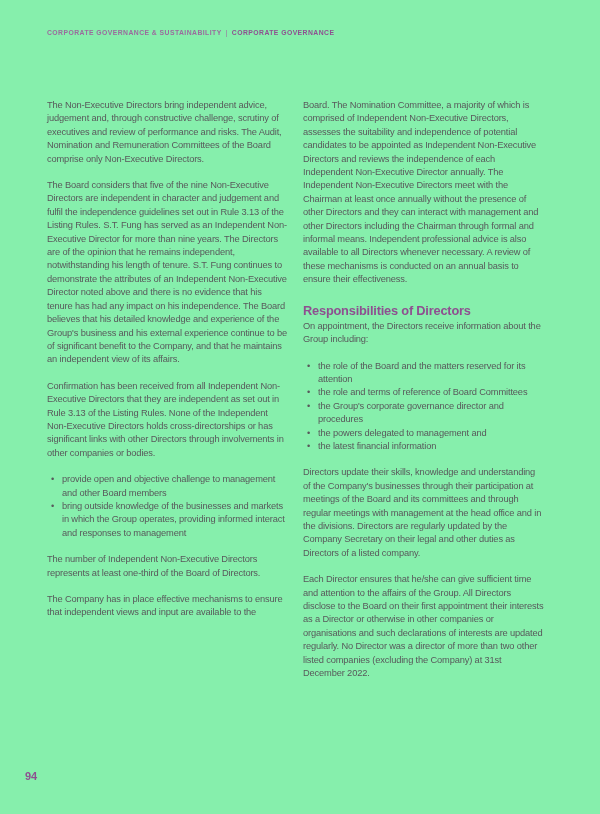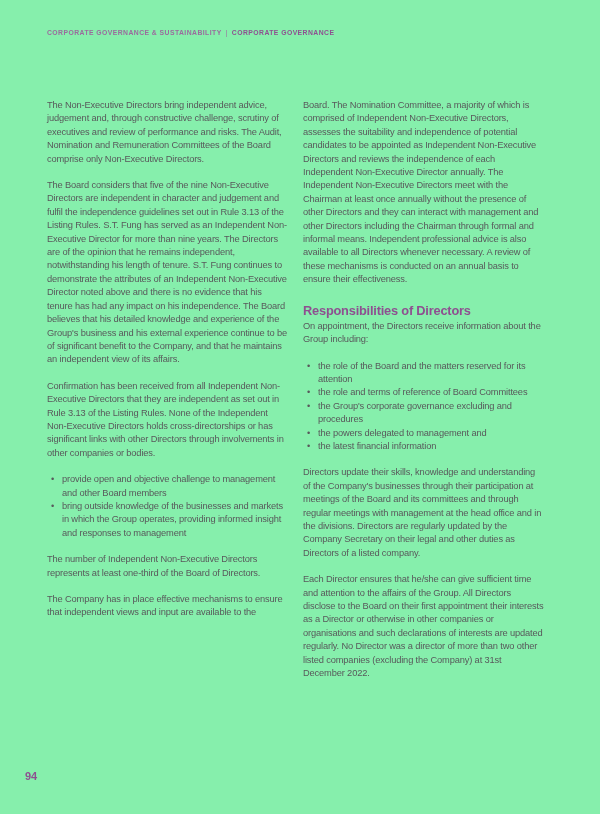--- a/index.html
+++ b/index.html
@@ -98,34 +98,34 @@
   </div>
 
   <div class="columns">
 
     <div class="col">
       <p>The Non-Executive Directors bring independent advice, judgement and, through constructive challenge, scrutiny of executives and review of performance and risks. The Audit, Nomination and Remuneration Committees of the Board comprise only Non-Executive Directors.</p>
       <p>The Board considers that five of the nine Non-Executive Directors are independent in character and judgement and fulfil the independence guidelines set out in Rule 3.13 of the Listing Rules. S.T. Fung has served as an Independent Non-Executive Director for more than nine years. The Directors are of the opinion that he remains independent, notwithstanding his length of tenure. S.T. Fung continues to demonstrate the attributes of an Independent Non-Executive Director noted above and there is no evidence that his tenure has had any impact on his independence. The Board believes that his detailed knowledge and experience of the Group's business and his external experience continue to be of significant benefit to the Company, and that he maintains an independent view of its affairs.</p>
       <p>Confirmation has been received from all Independent Non-Executive Directors that they are independent as set out in Rule 3.13 of the Listing Rules. None of the Independent Non-Executive Directors holds cross-directorships or has significant links with other Directors through involvements in other companies or bodies.</p>
       <ul>
         <li>provide open and objective challenge to management and other Board members</li>
-        <li>bring outside knowledge of the businesses and markets in which the Group operates, providing informed insight and responses to management</li>
+        <li>bring outside knowledge of the businesses and markets in which the Group operates, providing informed interact and responses to management</li>
       </ul>
       <p>The number of Independent Non-Executive Directors represents at least one-third of the Board of Directors.</p>
       <p>The Company has in place effective mechanisms to ensure that independent views and input are available to the</p>
     </div>
 
     <div class="col">
       <p>Board. The Nomination Committee, a majority of which is comprised of Independent Non-Executive Directors, assesses the suitability and independence of potential candidates to be appointed as Independent Non-Executive Directors and reviews the independence of each Independent Non-Executive Director annually. The Independent Non-Executive Directors meet with the Chairman at least once annually without the presence of other Directors and they can interact with management and other Directors including the Chairman through formal and informal means. Independent professional advice is also available to all Directors whenever necessary. A review of these mechanisms is conducted on an annual basis to ensure their effectiveness.</p>
       <h3 class="section-heading">Responsibilities of Directors</h3>
       <p>On appointment, the Directors receive information about the Group including:</p>
       <ul>
         <li>the role of the Board and the matters reserved for its attention</li>
         <li>the role and terms of reference of Board Committees</li>
-        <li>the Group's corporate governance excluding and procedures</li>
+        <li>the Group's corporate governance director and procedures</li>
         <li>the powers delegated to management and</li>
         <li>the latest financial information</li>
       </ul>
       <p>Directors update their skills, knowledge and understanding of the Company's businesses through their participation at meetings of the Board and its committees and through regular meetings with management at the head office and in the divisions. Directors are regularly updated by the Company Secretary on their legal and other duties as Directors of a listed company.</p>
       <p>Each Director ensures that he/she can give sufficient time and attention to the affairs of the Group. All Directors disclose to the Board on their first appointment their interests as a Director or otherwise in other companies or organisations and such declarations of interests are updated regularly. No Director was a director of more than two other listed companies (excluding the Company) at 31st December 2022.</p>
     </div>
 
   </div>
 
   <div class="page-number">94</div>

